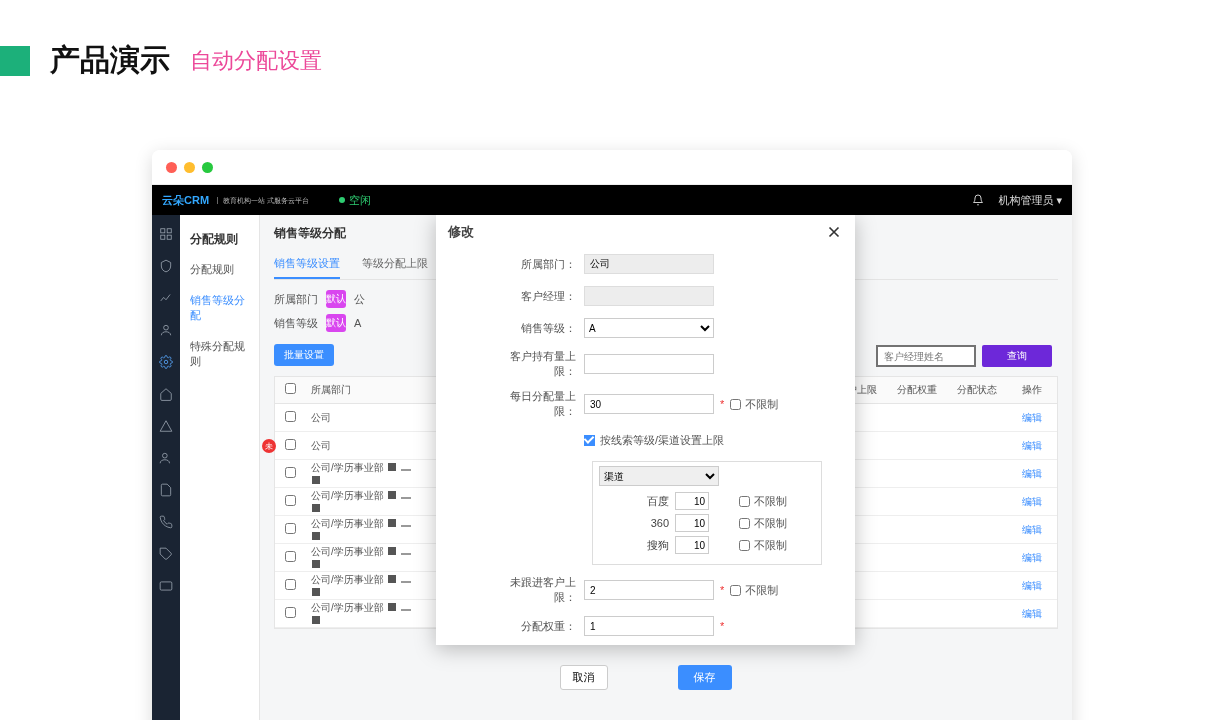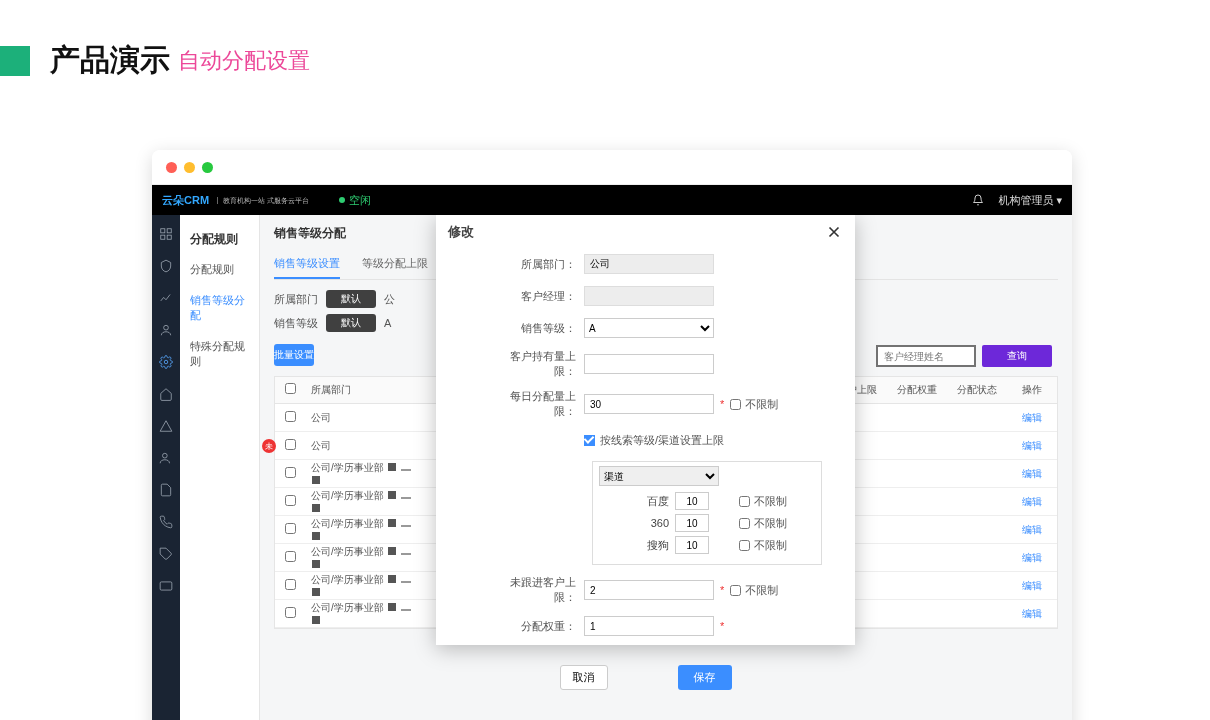--- a/index.html
+++ b/index.html
@@ -1,21 +1,21 @@
 <!DOCTYPE html>
 <html><head>
 <meta charset="utf-8">
 <style>
 * { margin: 0; padding: 0; box-sizing: border-box; }
 body { font-family: "Microsoft YaHei", -apple-system, sans-serif; background: #fff; width: 1210px; height: 720px; overflow: hidden; position: relative; }
 
 
 .page-header { display: flex; align-items: center; padding: 40px 0 30px 0; }
 .green-block { width: 30px; height: 30px; background: #1cb07a; margin-right: 20px; }
-.page-title { font-size: 30px; font-weight: bold; color: #111; margin-right: 8px; text-align: right; }
+.page-title { font-size: 30px; font-weight: bold; color: #111; margin-right: 20px; text-align: right; }
 .page-subtitle { font-size: 22px; color: #ec4899; }
 
 
 .window { position: absolute; left: 152px; top: 150px; width: 920px; background: #fff; border-radius: 8px 8px 0 0; box-shadow: 0 4px 18px rgba(0,0,0,.15); overflow: hidden; }
 .titlebar { height: 35px; display:flex; align-items:center; padding-left:14px; background:#fff; border-bottom:1px solid #eee;}
 .dot { width:11px; height:11px; border-radius:50%; margin-right:7px;}
 .dot.red{background:#ff5f56;} .dot.yellow{background:#ffbd2e;} .dot.green{background:#27c93f;}
 
 
 .topnav { height: 30px; background:#000; color:#ddd; display:flex; align-items:center; font-size:11px; padding:0 10px; position:relative;}
@@ -42,22 +42,22 @@
 .subnav-item{font-size:11px;padding:8px 10px;color:#555;}
 .subnav-item.active{color:#3b8eff;}
 
 .main{flex:1;background:#f5f6f7;padding:10px 14px;overflow:hidden;position:relative;}
 .main-tabs{display:flex;gap:12px;font-size:12px;color:#333;font-weight:600;margin-bottom:8px;}
 .sub-tabs{display:flex;gap:22px;font-size:11px;border-bottom:1px solid #e4e4e4;margin-bottom:10px;}
 .sub-tab{padding:6px 0;color:#666;}
 .sub-tab.active{color:#3b8eff;border-bottom:2px solid #3b8eff;}
 
 .filter-row{display:flex;align-items:center;font-size:11px;color:#555;margin-bottom:6px;gap:8px;}
-.pill{background:#404040;color:#fff;border-radius:3px;padding:2px 15px;font-size:10px;}
-.batch-btn{background:#3b8eff;color:#fff;border:none;border-radius:3px;font-size:10px;padding:4px 0;margin-top:6px;}
+.pill{background:#d946ef;color:#fff;border-radius:3px;padding:2px 0;font-size:10px;}
+.batch-btn{background:#3b8eff;color:#fff;border:none;border-radius:3px;font-size:10px;padding:4px 10px;margin-top:6px;}
 
 .search-area{position:absolute;right:20px;top:130px;display:flex;gap:6px;}
 .search-input{width:100px;height:22px;border:2px solid #737373;font-size:10px;padding:0 6px;}
 .search-btn{background:#6d28d9;color:#fff;border:none;font-size:10px;padding:0 25px;border-radius:2px;}
 
 .grid{margin-top:10px;background:#fff;border:1px solid #e5e5e5;font-size:10px;color:#555;}
 .grid-head{display:flex;background:#fafafa;border-bottom:1px solid #e5e5e5;}
 .grid-row{display:flex;border-bottom:1px solid #eee;height:28px;align-items:center;}
 .grid-cell{padding:6px 6px;}
 .c-check{width:30px;text-align:center;}
@@ -86,21 +86,21 @@
 .star{color:#e33;margin:0 6px;}
 .inline-chk{width:11px;height:11px;margin-right:4px;}
 .chk-lbl{font-size:11px;color:#555;}
 .cbox-checked{width:11px;height:11px;background:#3b8eff;display:inline-block;margin-right:5px;position:relative;}
 .cbox-checked::after{content:"";position:absolute;left:2px;top:-1px;width:4px;height:7px;border:solid #fff;border-width:0 2px 2px 0;transform:rotate(45deg);}
 
 .channel-box{margin-left:96px;width:230px;border:1px solid #ddd;padding:4px 6px 8px;margin-bottom:10px;}
 .channel-select{width:120px;height:20px;border:1px solid #ccc;font-size:10px;margin-bottom:4px;}
 .ch-row{display:flex;align-items:center;padding:2px 0 2px 28px;font-size:11px;}
 .ch-name{width:48px;text-align:right;padding-right:6px;}
-.ch-input{width:34px;height:18px;border:1px solid #ccc;font-size:10px;text-align:center;padding:0 3px;}
+.ch-input{width:34px;height:18px;border:1px solid #ccc;font-size:10px;text-align:right;padding:0 3px;}
 .ch-chk{width:11px;height:11px;margin:0 4px 0 30px;}
 
 .modal-footer{display:flex;justify-content:center;gap:70px;padding:8px 0;}
 .btn-cancel{border:1px solid #ccc;background:#fff;padding:4px 12px;font-size:11px;border-radius:3px;}
 .btn-save{border:none;background:#3b8eff;color:#fff;padding:4px 16px;font-size:11px;border-radius:3px;}
 </style>
 </head>
 <body>
 
 <div class="page-header">

